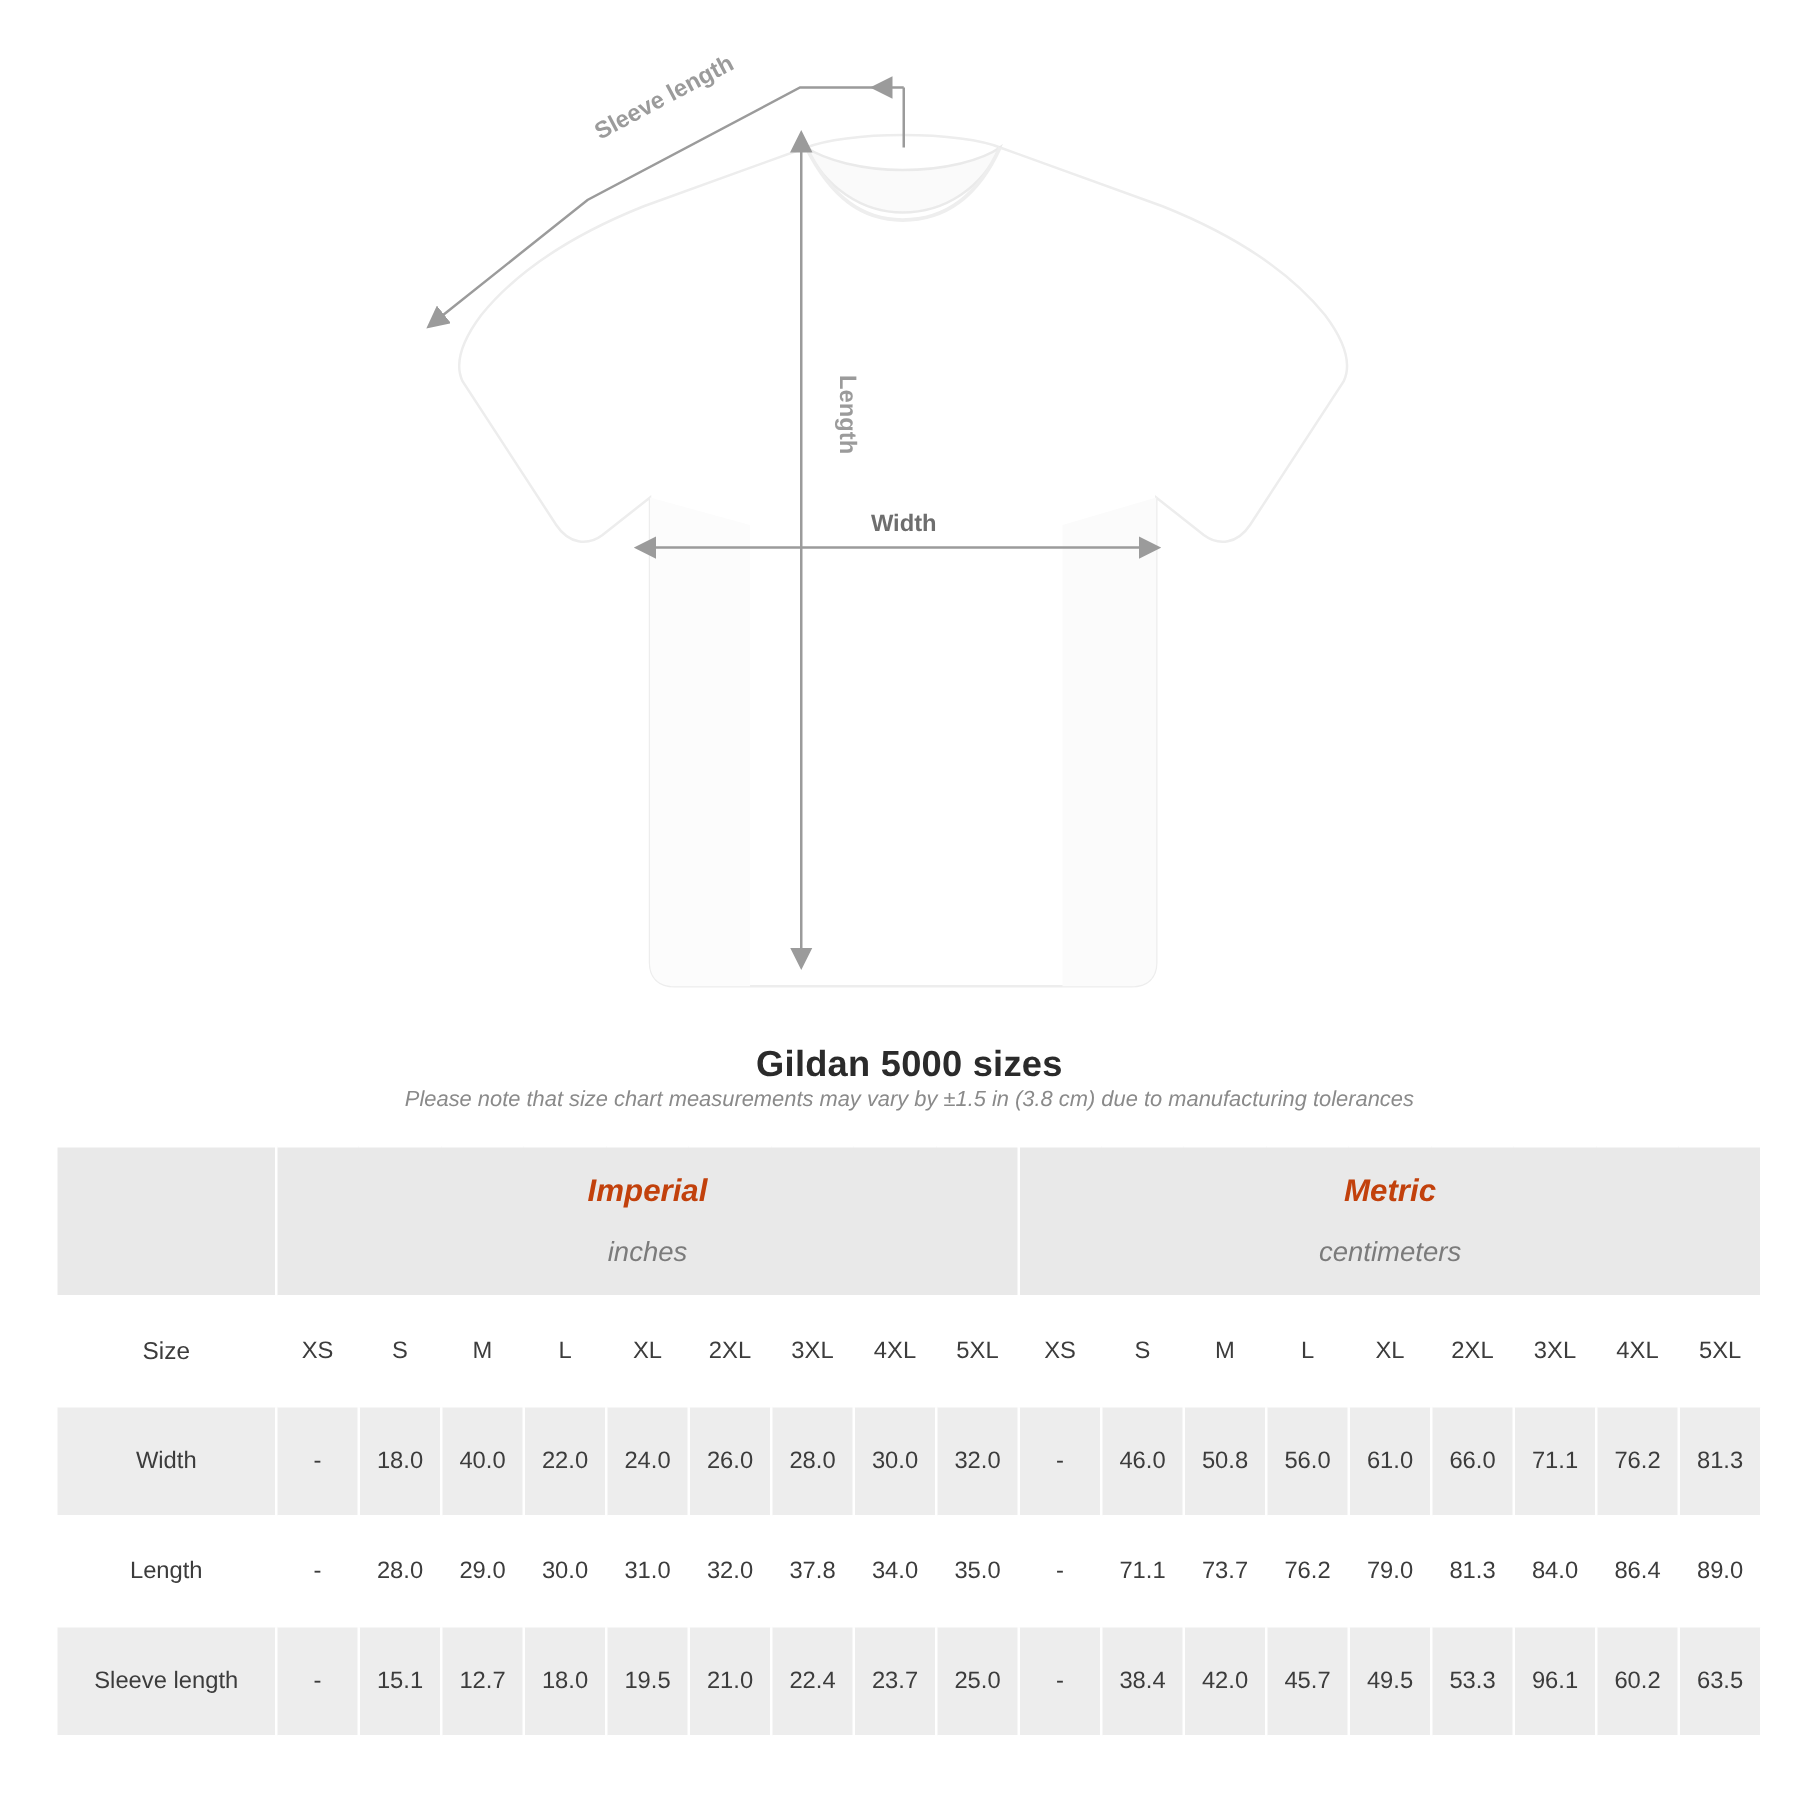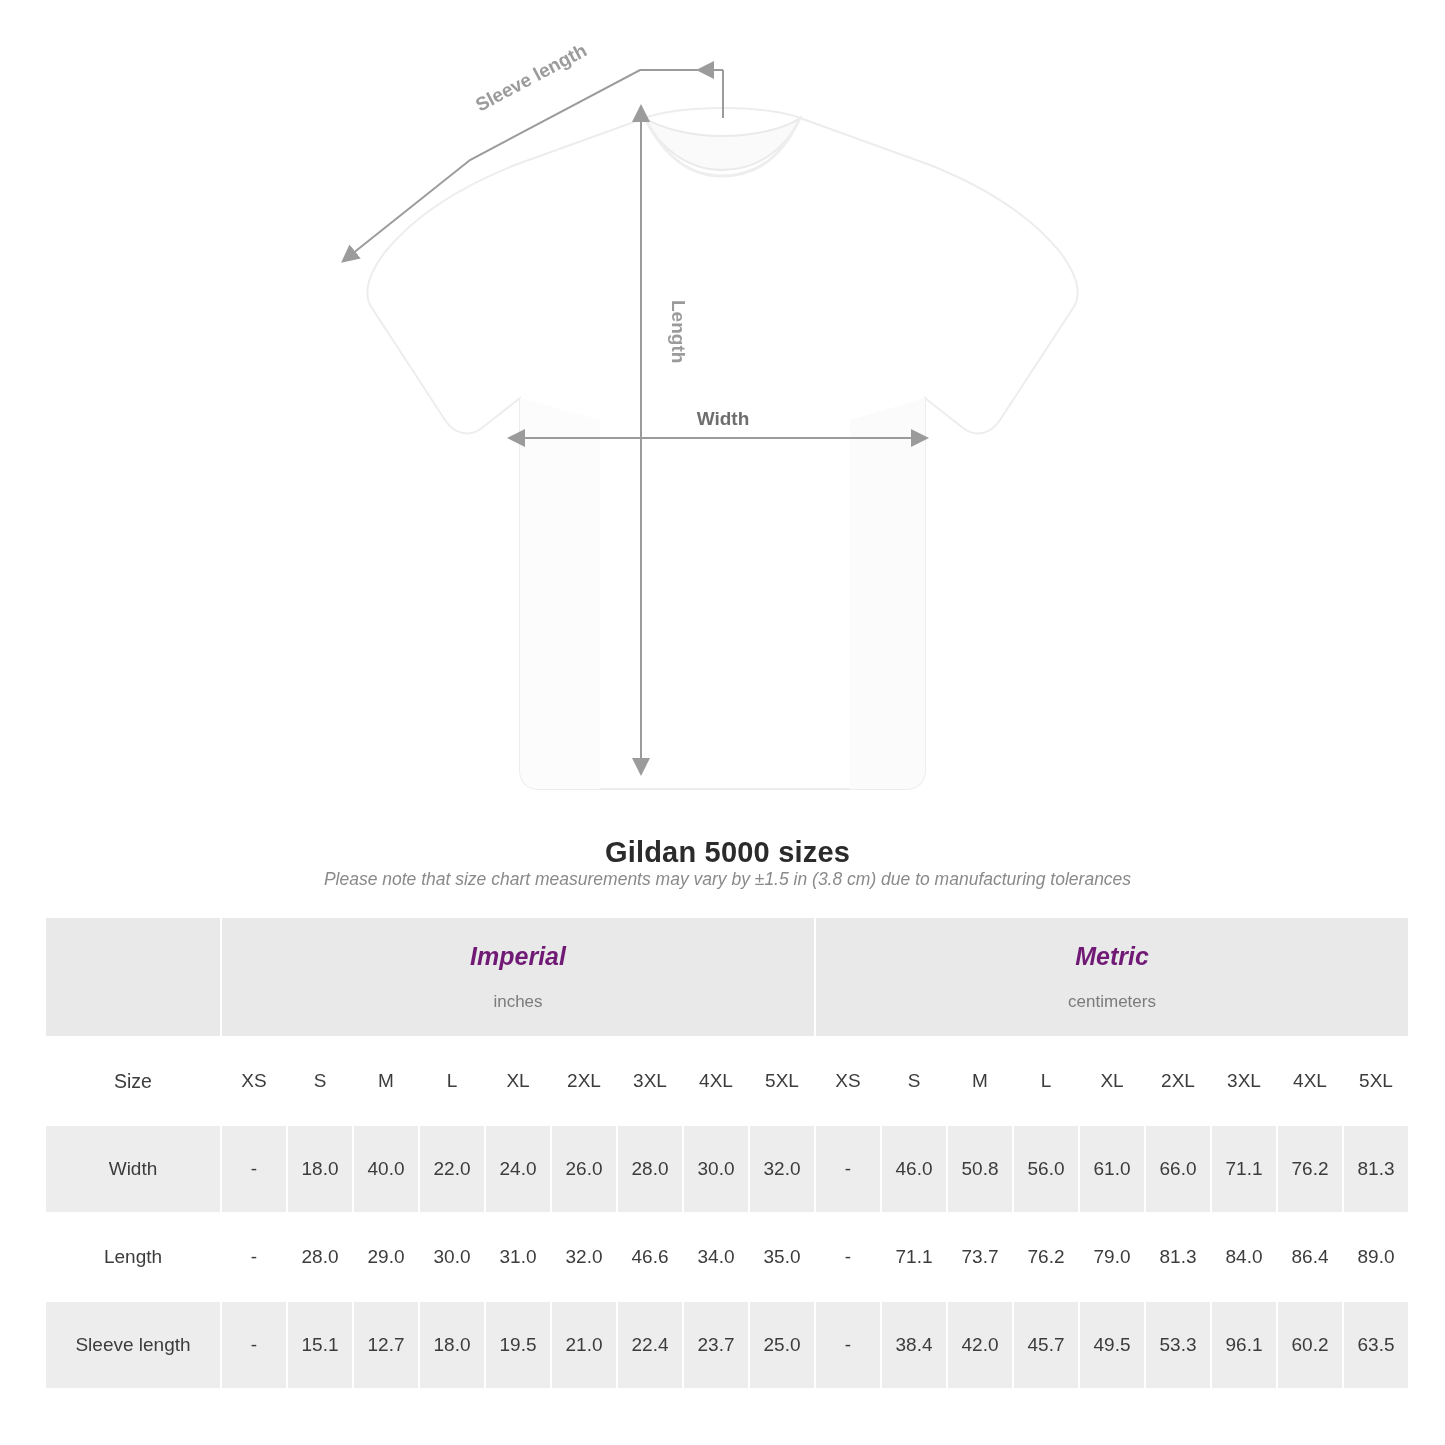--- a/index.html
+++ b/index.html
@@ -69,24 +69,25 @@
   
   .unit-cell {
     background: #e9e9e9;
     height: 118px;
     padding: 0;
   }
   .unit-name {
     font-size: 25px;
     font-style: italic;
     font-weight: bold;
-    color: #701a75;
+    color: #c2410c;
   }
   .unit-sub {
-    font-size: 17px;
+    font-size: 22px;
+    font-style: italic;
     color: #7b7b7b;
     margin-top: 21px;
   }
   .blank-cell {
     background: #e9e9e9;
   }
 
   
   .row-head {
     background: #ffffff;
@@ -254,21 +255,21 @@
         </tr>
 
         <tr class="data-row plain">
           <td class="rowlabel">Length</td>
           <td>-</td>
           <td>28.0</td>
           <td>29.0</td>
           <td>30.0</td>
           <td>31.0</td>
           <td>32.0</td>
-          <td>46.6</td>
+          <td>37.8</td>
           <td>34.0</td>
           <td>35.0</td>
           <td>-</td>
           <td>71.1</td>
           <td>73.7</td>
           <td>76.2</td>
           <td>79.0</td>
           <td>81.3</td>
           <td>84.0</td>
           <td>86.4</td>

